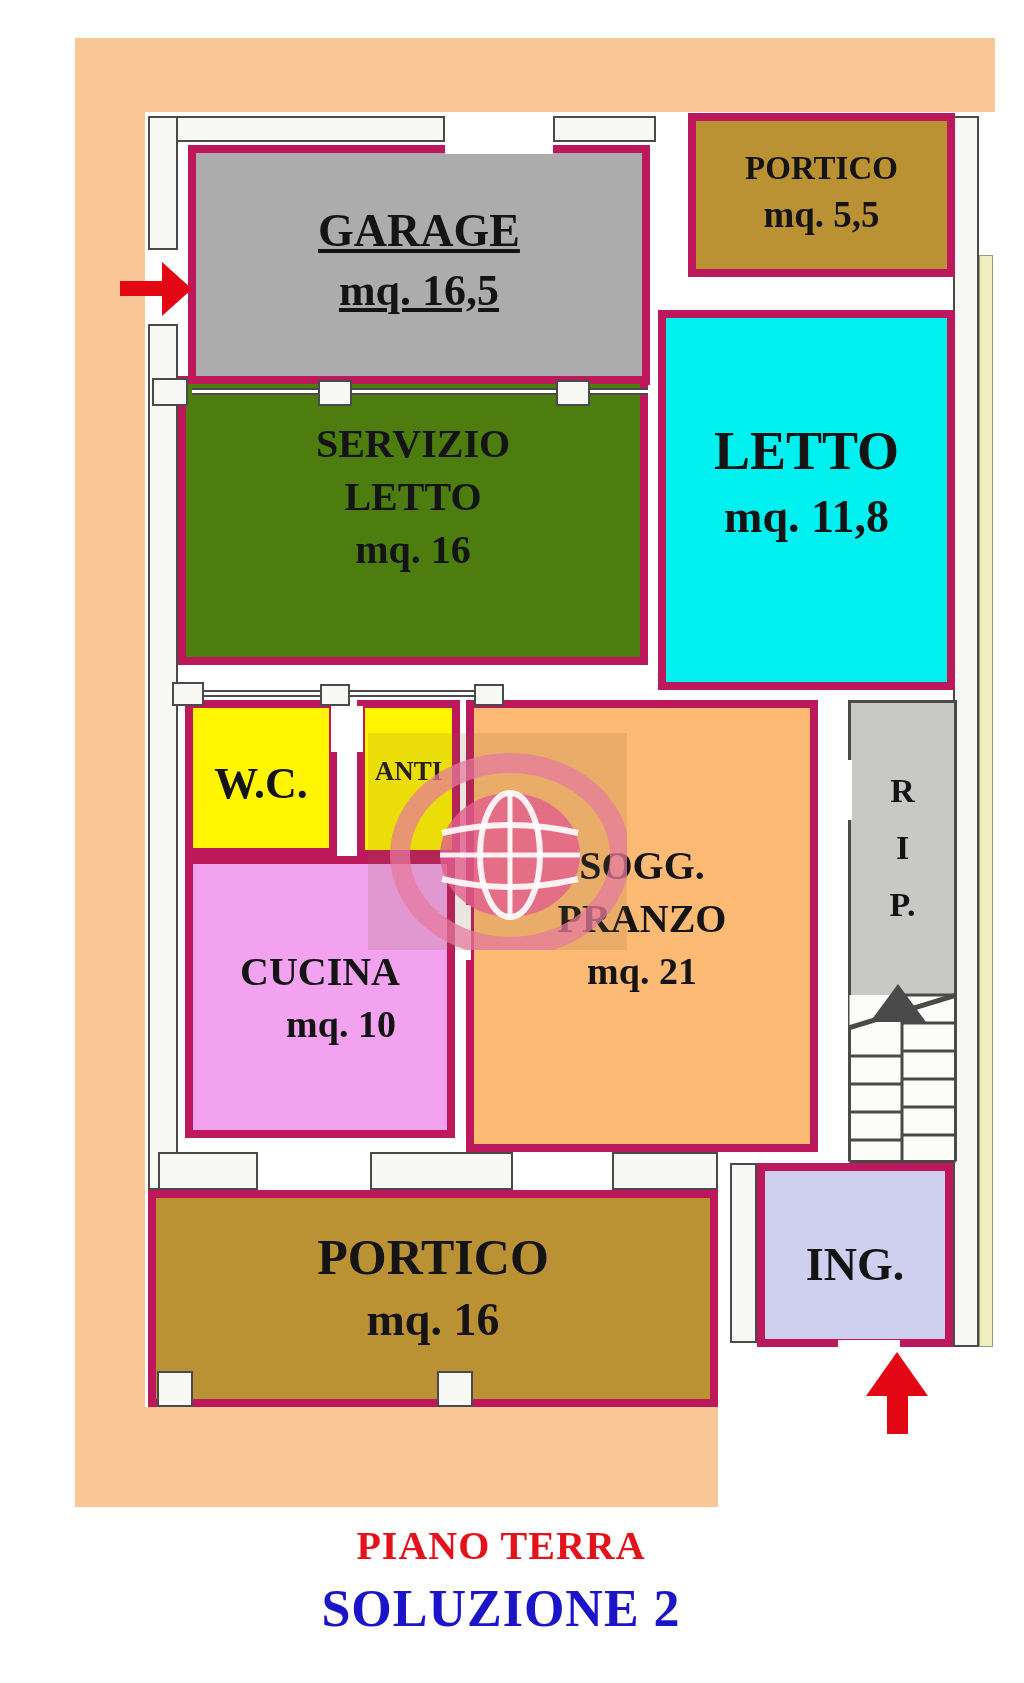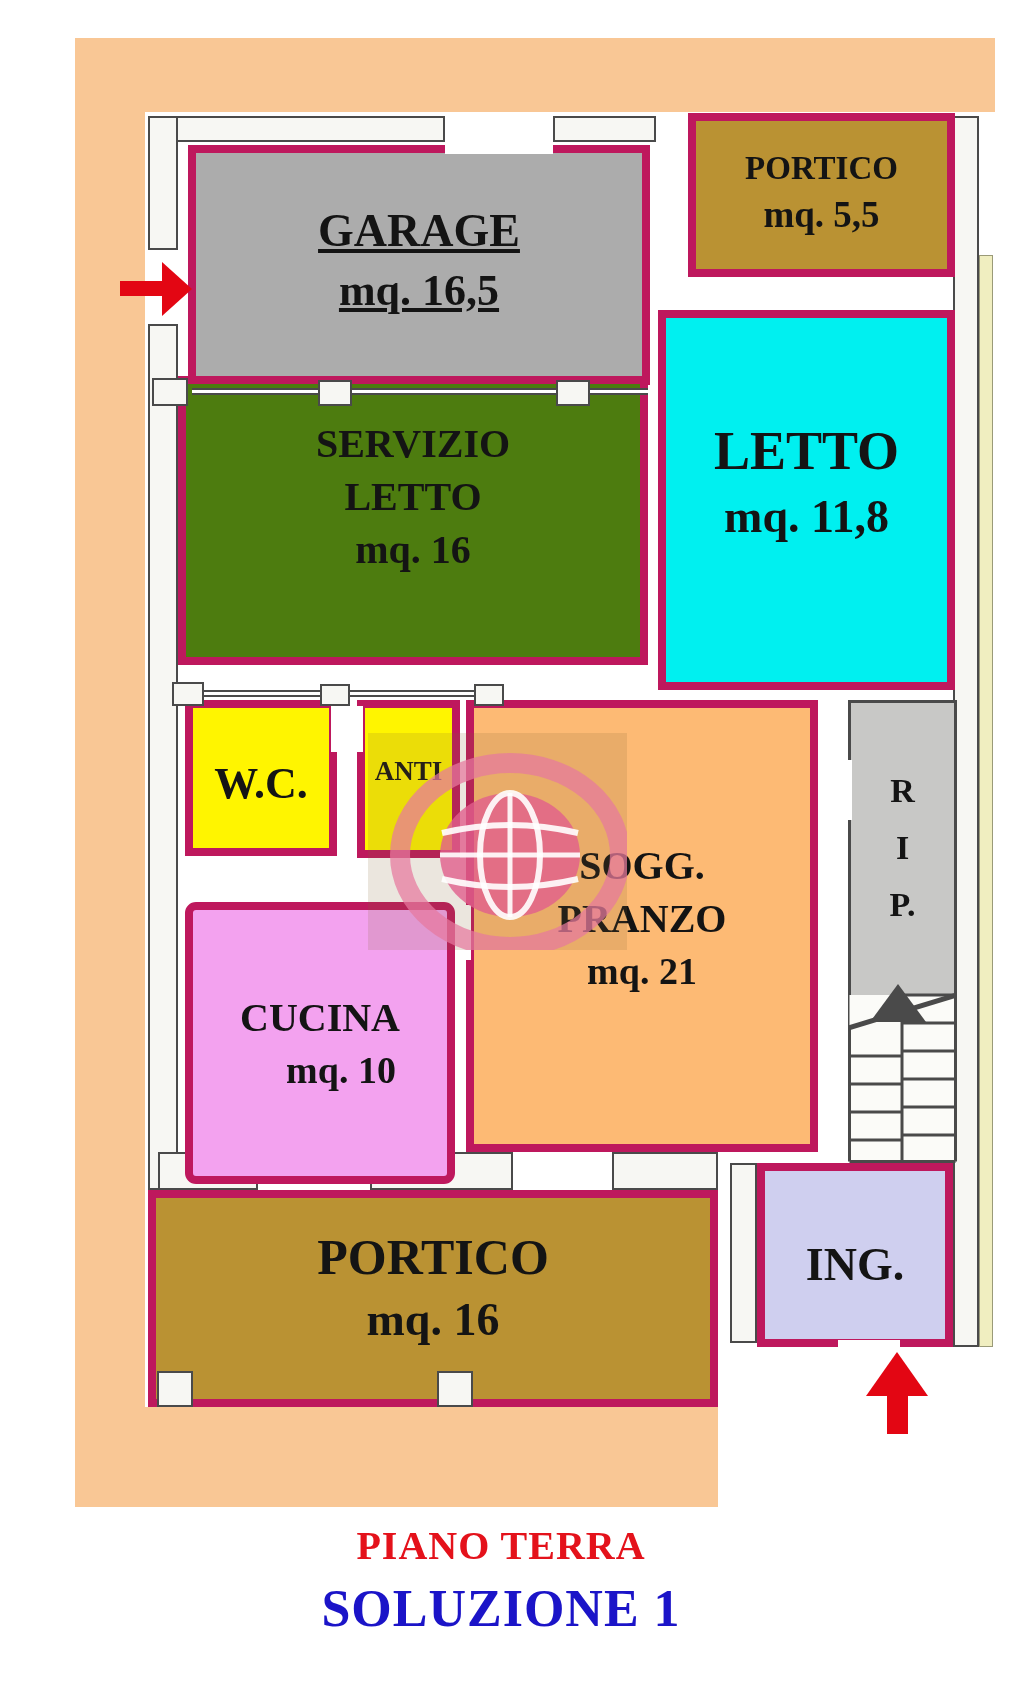--- a/index.html
+++ b/index.html
@@ -86,21 +86,21 @@
     </div>
   </div>
 
   <div class="abs room" style="left: 466px; top: 700px; width: 352px; height: 452px; background-color: #fdba74;">
     <div class="rlabel" style="top:132px;font-size:40px;">
       <span style="width:230px;margin:0 auto;">SOGG. PRANZO</span>
       <span style="font-size:38px;">mq. 21</span>
     </div>
   </div>
 
-  <div class="abs room" style="left: 185px; top: 902px; width: 270px; height: 282px; background-color: rgb(243, 162, 239); border-radius: 11px;">
+  <div class="abs room" style="left: 185px; top: 856px; width: 270px; height: 282px; background-color: rgb(243, 162, 239);">
     <div class="rlabel" style="top:82px;font-size:40px;">
       <span>CUCINA</span>
       <span style="font-size:38px;padding-left:42px;">mq. 10</span>
     </div>
   </div>
 
   <div class="abs room" style="left: 148px; top: 1190px; width: 570px; height: 217px; background-color: rgb(186, 146, 51);">
     <div class="rlabel" style="top:26px;font-size:50px;">
       <span>PORTICO</span>
       <span style="font-size:46px;">mq. 16</span>
@@ -166,16 +166,16 @@
     <ellipse cx="142" cy="122" rx="70" ry="62" fill="rgba(225,95,140,0.80)"></ellipse>
     <ellipse cx="142" cy="122" rx="30" ry="62" fill="none" stroke="rgba(255,255,255,0.9)" stroke-width="6"></ellipse>
     <line x1="142" y1="60" x2="142" y2="184" stroke="rgba(255,255,255,0.9)" stroke-width="5"></line>
     <path d="M 74,100 Q 142,84 210,100" fill="none" stroke="rgba(255,255,255,0.9)" stroke-width="6"></path>
     <path d="M 72,122 L 212,122" fill="none" stroke="rgba(255,255,255,0.9)" stroke-width="5"></path>
     <path d="M 74,146 Q 142,162 210,146" fill="none" stroke="rgba(255,255,255,0.9)" stroke-width="6"></path>
   </svg>
 
   <div id="title-block">
     <div id="title-line1">PIANO TERRA</div>
-    <div id="title-line2">SOLUZIONE 1</div>
+    <div id="title-line2">SOLUZIONE 2</div>
   </div>
 
 </div>
 
 </body></html>

